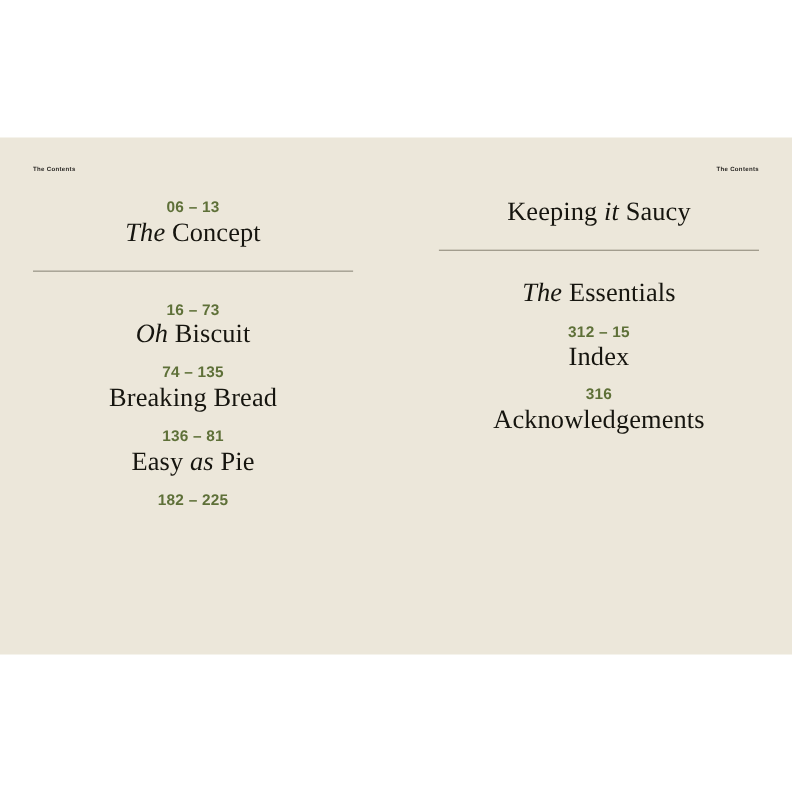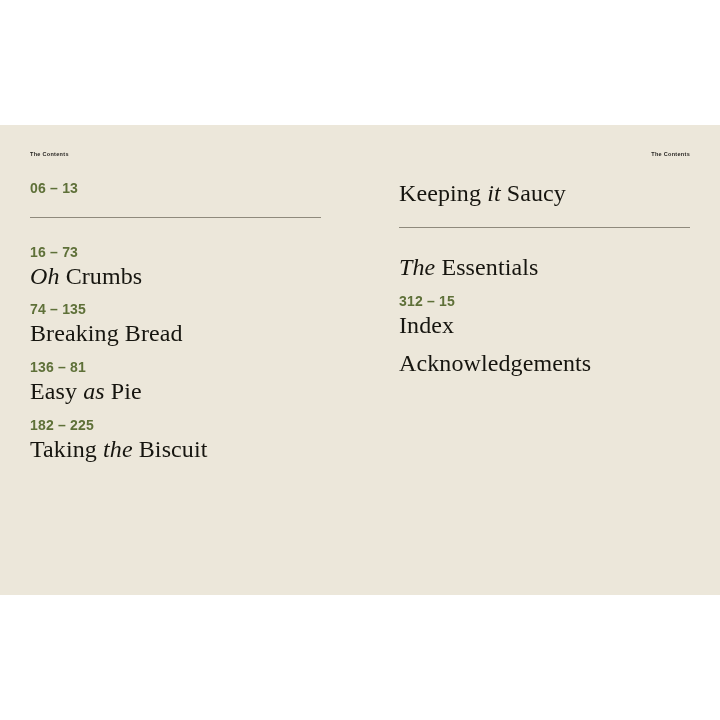--- a/index.html
+++ b/index.html
@@ -8,20 +8,21 @@
     background: #ffffff;
     width: 720px;
     height: 720px;
     overflow: hidden;
   }
   .page-wrap {
     width: 720px;
     height: 720px;
     background: #ffffff;
     position: relative;
+    text-align: center;
   }
   .spread {
     position: absolute;
     left: 0;
     top: 125px;
     width: 720px;
     height: 470px;
     background: #ece7da;
   }
   .running-head {
@@ -86,42 +87,42 @@
 
     <div class="running-head left">The Contents</div>
     <div class="running-head right">The Contents</div>
 
     <div class="columns">
 
       <div class="col">
 
         <div class="entry">
           <div class="pages">06 – 13</div>
+          <div class="title"><span class="it">The</span> <span>Concept</span></div>
         </div>
 
         <hr class="rule">
 
         <div class="entry">
           <div class="pages">16 – 73</div>
-          <div class="title"><span class="it">Oh</span> <span>Crumbs</span></div>
+          <div class="title"><span class="it">Oh</span> <span>Biscuit</span></div>
         </div>
 
         <div class="entry">
           <div class="pages">74 – 135</div>
           <div class="title"><span>Breaking Bread</span></div>
         </div>
 
         <div class="entry">
           <div class="pages">136 – 81</div>
           <div class="title"><span>Easy</span> <span class="it">as</span> <span>Pie</span></div>
         </div>
 
         <div class="entry">
           <div class="pages">182 – 225</div>
-          <div class="title"><span>Taking</span> <span class="it">the</span> <span>Biscuit</span></div>
         </div>
 
       </div>
 
       <div class="col">
 
 
         <div class="entry">
           <div class="title"><span>Keeping</span> <span class="it">it</span> <span>Saucy</span></div>
         </div>
@@ -131,20 +132,21 @@
         <div class="entry">
           <div class="title"><span class="it">The</span> <span>Essentials</span></div>
         </div>
 
         <div class="entry">
           <div class="pages">312 – 15</div>
           <div class="title"><span>Index</span></div>
         </div>
 
         <div class="entry">
+          <div class="pages">316</div>
           <div class="title"><span>Acknowledgements</span></div>
         </div>
 
       </div>
 
     </div>
   </div>
 </div>
 
 </body></html>

